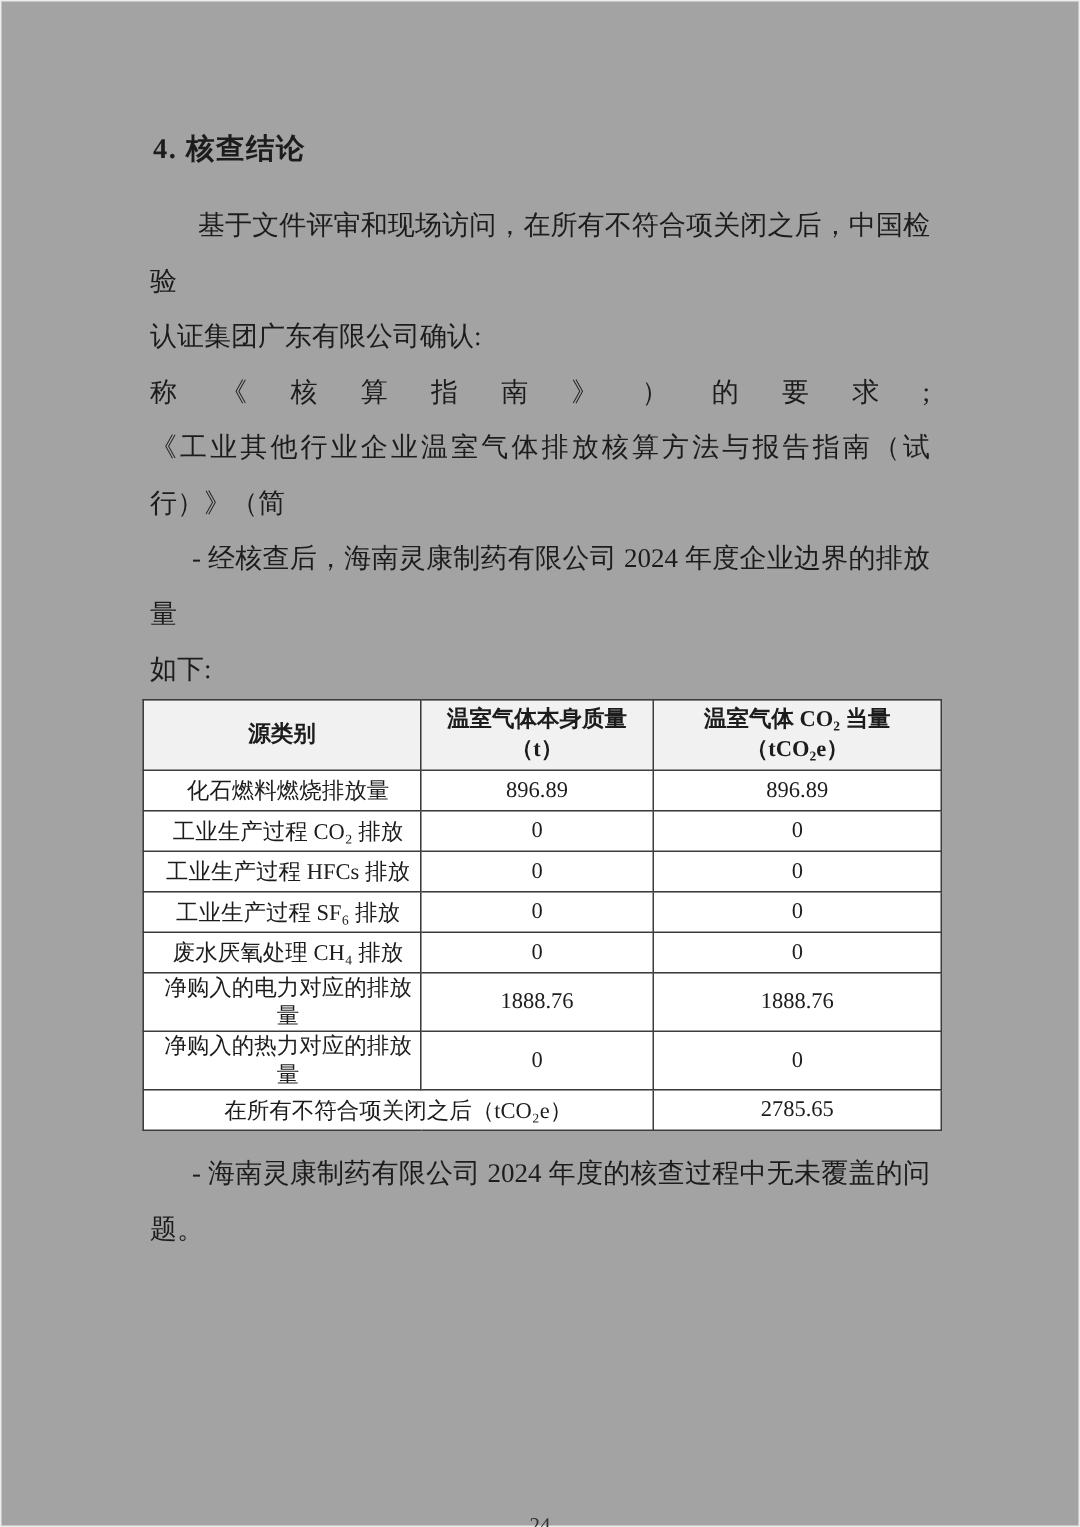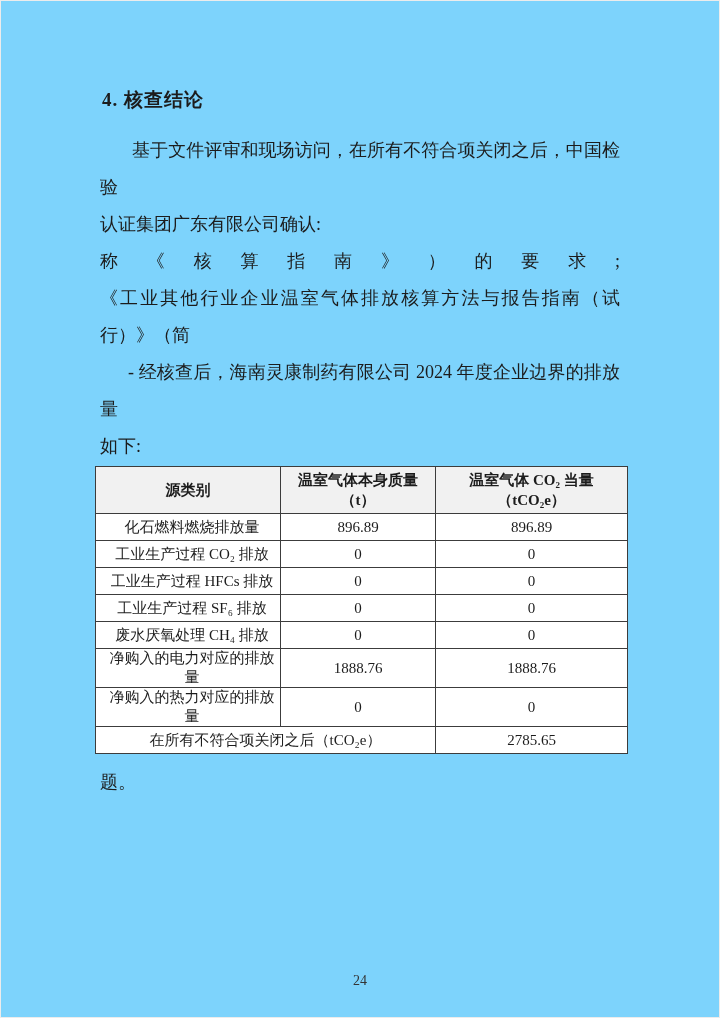--- a/index.html
+++ b/index.html
@@ -10,21 +10,21 @@
   body {
     width: 720px;
     height: 1018px;
     font-family: "Liberation Serif", "DejaVu Serif", "DejaVu Sans", serif;
     color: #1c1c1c;
   }
   .page {
     position: relative;
     width: 720px;
     height: 1018px;
-    background: #7dd3fc;
+    background: #a3a3a3;
     box-shadow: inset 0 0 0 1px #ececec;
     overflow: hidden;
   }
   .content {
     padding: 0 100px;
   }
   .heading {
     margin: 86px 0 0 2px;
     font-size: 19px;
     font-weight: 700;
@@ -172,19 +172,20 @@
           <td>0</td>
         </tr>
         <tr>
           <td colspan="2" class="total-lbl">在所有不符合项关闭之后（tCO₂e）</td>
           <td>2785.65</td>
         </tr>
       </tbody>
     </table>
 
     <div class="para para-last">
+      <div class="line indent-dash">- 海南灵康制药有限公司 2024 年度的核查过程中无未覆盖的问</div>
       <div class="line">题。</div>
     </div>
 
     <div class="page-number">24</div>
 
   </div>
 </div>
 
 </body></html>

